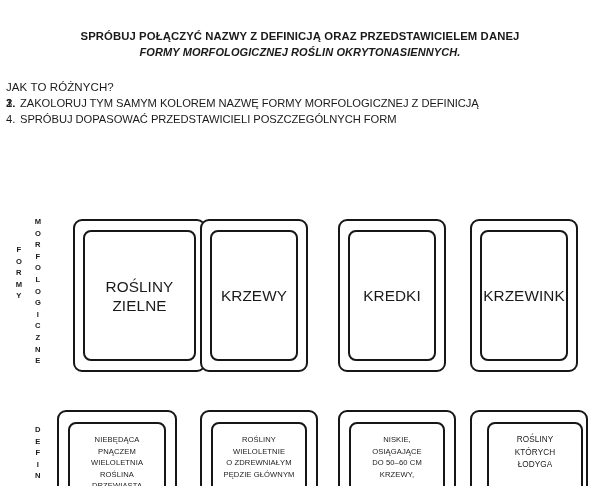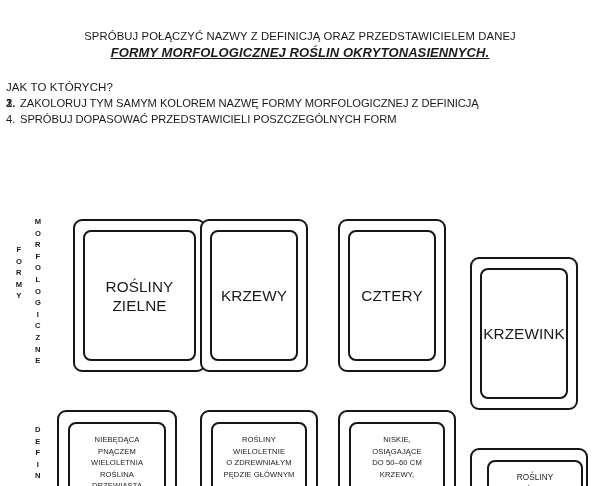--- a/index.html
+++ b/index.html
@@ -23,29 +23,29 @@
     left: 0;
     top: 28px;
     width: 600px;
     text-align: center;
   }
   .header-line-1 {
     font-size: 11.3px;
     letter-spacing: 0.1px;
     line-height: 16px;
     white-space: nowrap;
+    font-weight: bold;
   }
   .header-line-2 {
-    font-size: 13px;
+    font-size: 11px;
     font-weight: bold;
     font-style: italic;
     line-height: 17px;
     letter-spacing: 0.1px;
     white-space: nowrap;
-    text-decoration: underline;
   }
 
   
   .instructions {
     position: absolute;
     left: 6px;
     top: 79px;
     width: 594px;
   }
   .instructions-title {
@@ -136,37 +136,37 @@
     letter-spacing: 0.1px;
     white-space: pre-line;
   }
   .row2 .card.offset-inner .card-inner { left: 15px; right: 3px; }
   .row2 .card.offset-inner .definition-text { font-size: 8.2px; line-height: 12.6px; }
 
   
   .col-1 { left: 73px;  width: 133px; }
   .col-2 { left: 200px; width: 108px; }
   .col-3 { left: 338px; width: 108px; }
-  .col-4 { left: 470px; width: 108px; margin-top: 38px; }
+  .col-4 { left: 470px; width: 108px; }
 
   .row2 .col-1 { left: 57px;  width: 120px; }
   .row2 .col-2 { left: 200px; width: 118px; }
   .row2 .col-3 { left: 338px; width: 118px; }
   .row2 .col-4 { left: 470px; width: 118px; }
 </style>
 </head>
 <body>
 
 <div class="worksheet-header">
   <div class="header-line-1">SPRÓBUJ POŁĄCZYĆ NAZWY Z DEFINICJĄ ORAZ PRZEDSTAWICIELEM DANEJ</div>
   <div class="header-line-2">FORMY MORFOLOGICZNEJ ROŚLIN OKRYTONASIENNYCH.</div>
 </div>
 
 <div class="instructions">
-  <div class="instructions-title">JAK TO KTÓRYCH?</div>
+  <div class="instructions-title">JAK TO RÓŻNYCH?</div>
   <ol class="instructions-list">
     <li>
       <span class="num">1.</span>
     </li>
     <li>
       <span class="num">2.</span>
     </li>
     <li>
       <span class="num">3.</span>
       <span>ZAKOLORUJ TYM SAMYM KOLOREM NAZWĘ FORMY MORFOLOGICZNEJ Z DEFINICJĄ</span>
@@ -214,21 +214,21 @@
       <div class="form-name two-line">ROŚLINY ZIELNE</div>
     </div>
   </div>
   <div class="card col-2">
     <div class="card-inner">
       <div class="form-name">KRZEWY</div>
     </div>
   </div>
   <div class="card col-3">
     <div class="card-inner">
-      <div class="form-name">CZTERY</div>
+      <div class="form-name">KREDKI</div>
     </div>
   </div>
   <div class="card col-4">
     <div class="card-inner">
       <div class="form-name">KRZEWINK</div>
     </div>
   </div>
 </div>
 
 <div class="row2">

